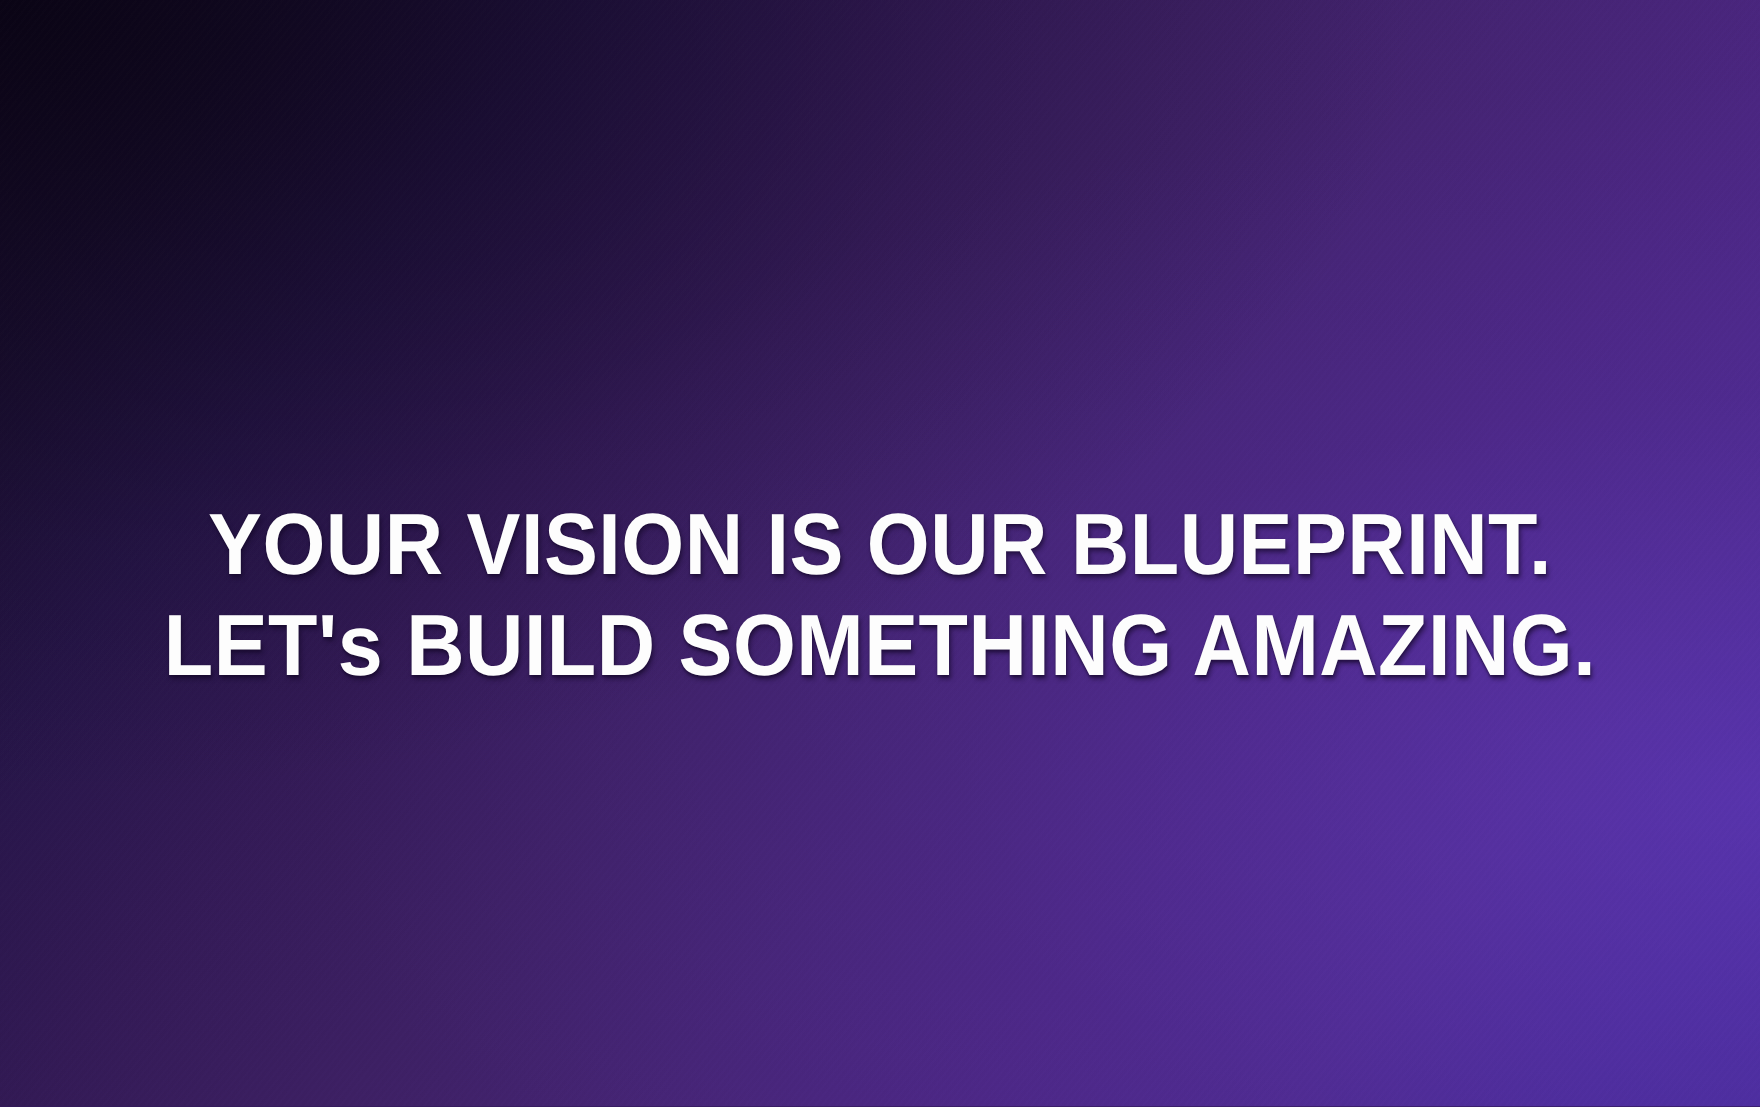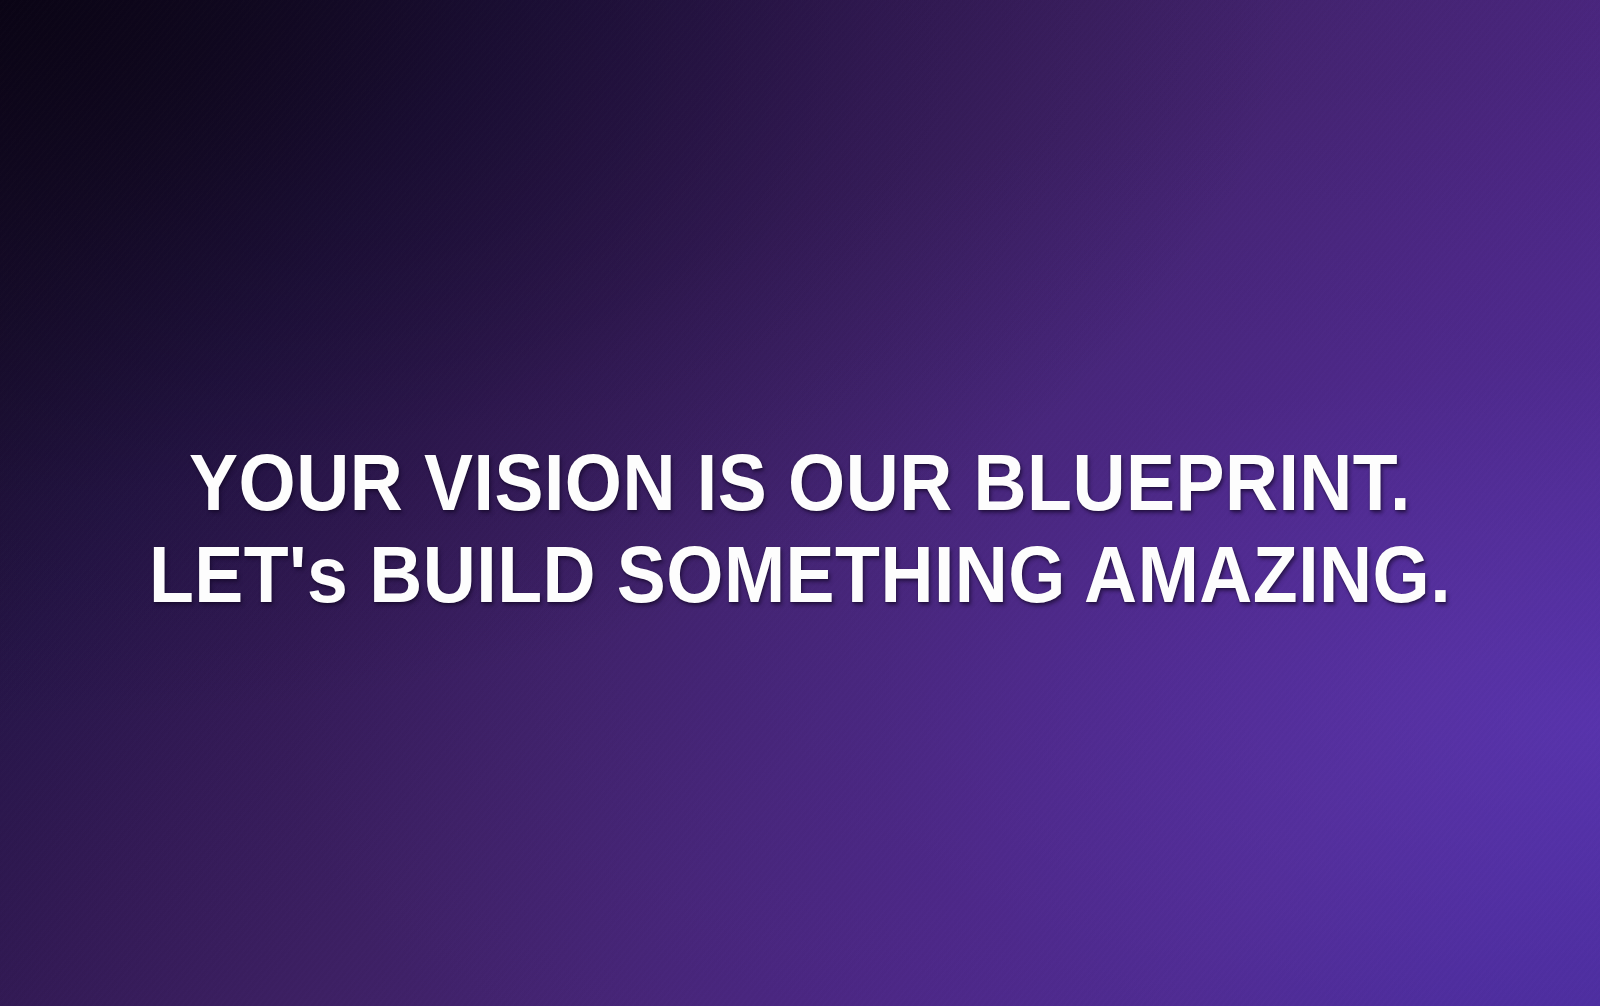--- a/index.html
+++ b/index.html
@@ -76,21 +76,21 @@
         rgba(0, 0, 0, 0.012) 5px);
     pointer-events: none;
     opacity: 0.55;
   }
 
   
   .headline {
     position: absolute;
     left: 0;
     right: 0;
-    top: 437px;
+    top: 449px;
     text-align: center;
     padding: 0;
     margin: 0;
     z-index: 3;
   }
 
   .headline-line {
     display: block;
     color: #fdfdfd;
     font-family: "Liberation Sans", sans-serif;

